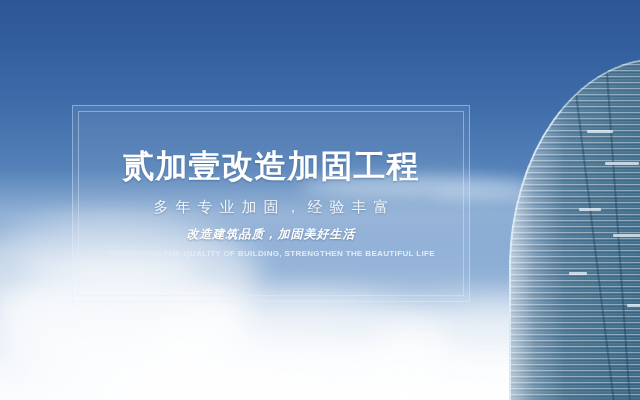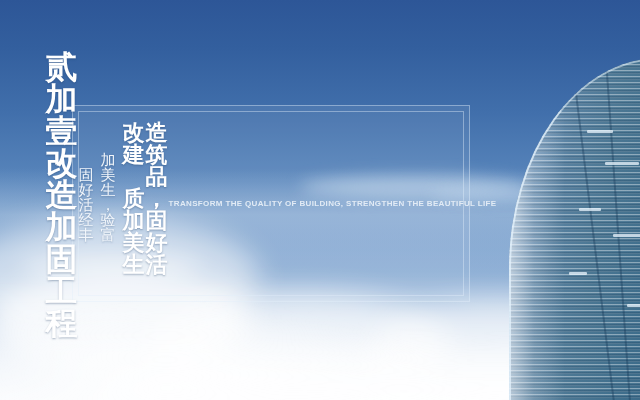--- a/index.html
+++ b/index.html
@@ -145,23 +145,23 @@
     border:1px solid rgba(226,238,250,.42);
     padding:5px;
   }
   .panel-inner{
     position:absolute; inset:5px;
     border:1px solid rgba(226,238,250,.42);
   }
   .panel-content{
     position:relative;
     width:100%; height:100%;
-    display:flex; flex-direction:row;
+    display:flex; flex-direction:column;
     align-items:center; justify-content:center;
-    text-align:right;
+    text-align:left;
   }
 
   .title{
     font-size:32px;
     font-weight:bold;
     color:#ffffff;
     letter-spacing:1px;
     line-height:1;
     margin-bottom:17px;
     text-shadow:0 1px 2px rgba(25,55,95,.35);
@@ -170,27 +170,28 @@
     font-size:15px;
     font-weight:normal;
     color:#f2f6fb;
     letter-spacing:7px;
     text-indent:7px;
     line-height:1;
     margin-bottom:14px;
     text-shadow:0 1px 2px rgba(25,55,95,.3);
   }
   .tagline{
-    font-size:22px;
+    font-size:12px;
     font-weight:bold;
     color:#ffffff;
     letter-spacing:1px;
     line-height:1;
     margin-bottom:10px;
     text-shadow:0 1px 2px rgba(25,55,95,.35);
+    font-style:italic;
   }
   .english{
     font-size:8px;
     font-weight:bold;
     color:#e2ebf5;
     letter-spacing:.35px;
     line-height:1;
     white-space:nowrap;
   }
 </style>
@@ -227,19 +228,19 @@
       <div class="edge-glow"></div>
 
       <div class="edge-line"></div>
     </div>
   </div>
 
   <div class="panel">
     <div class="panel-inner"></div>
     <div class="panel-content">
       <div class="title">贰加壹改造加固工程</div>
-      <div class="subtitle">加固美好生活，经验丰富</div>
+      <div class="subtitle">多年专业加固，经验丰富</div>
       <div class="tagline">改造建筑品质，加固美好生活</div>
       <div class="english">TRANSFORM THE QUALITY OF BUILDING, STRENGTHEN THE BEAUTIFUL LIFE</div>
     </div>
   </div>
 
 </div>
 
 </body></html>

